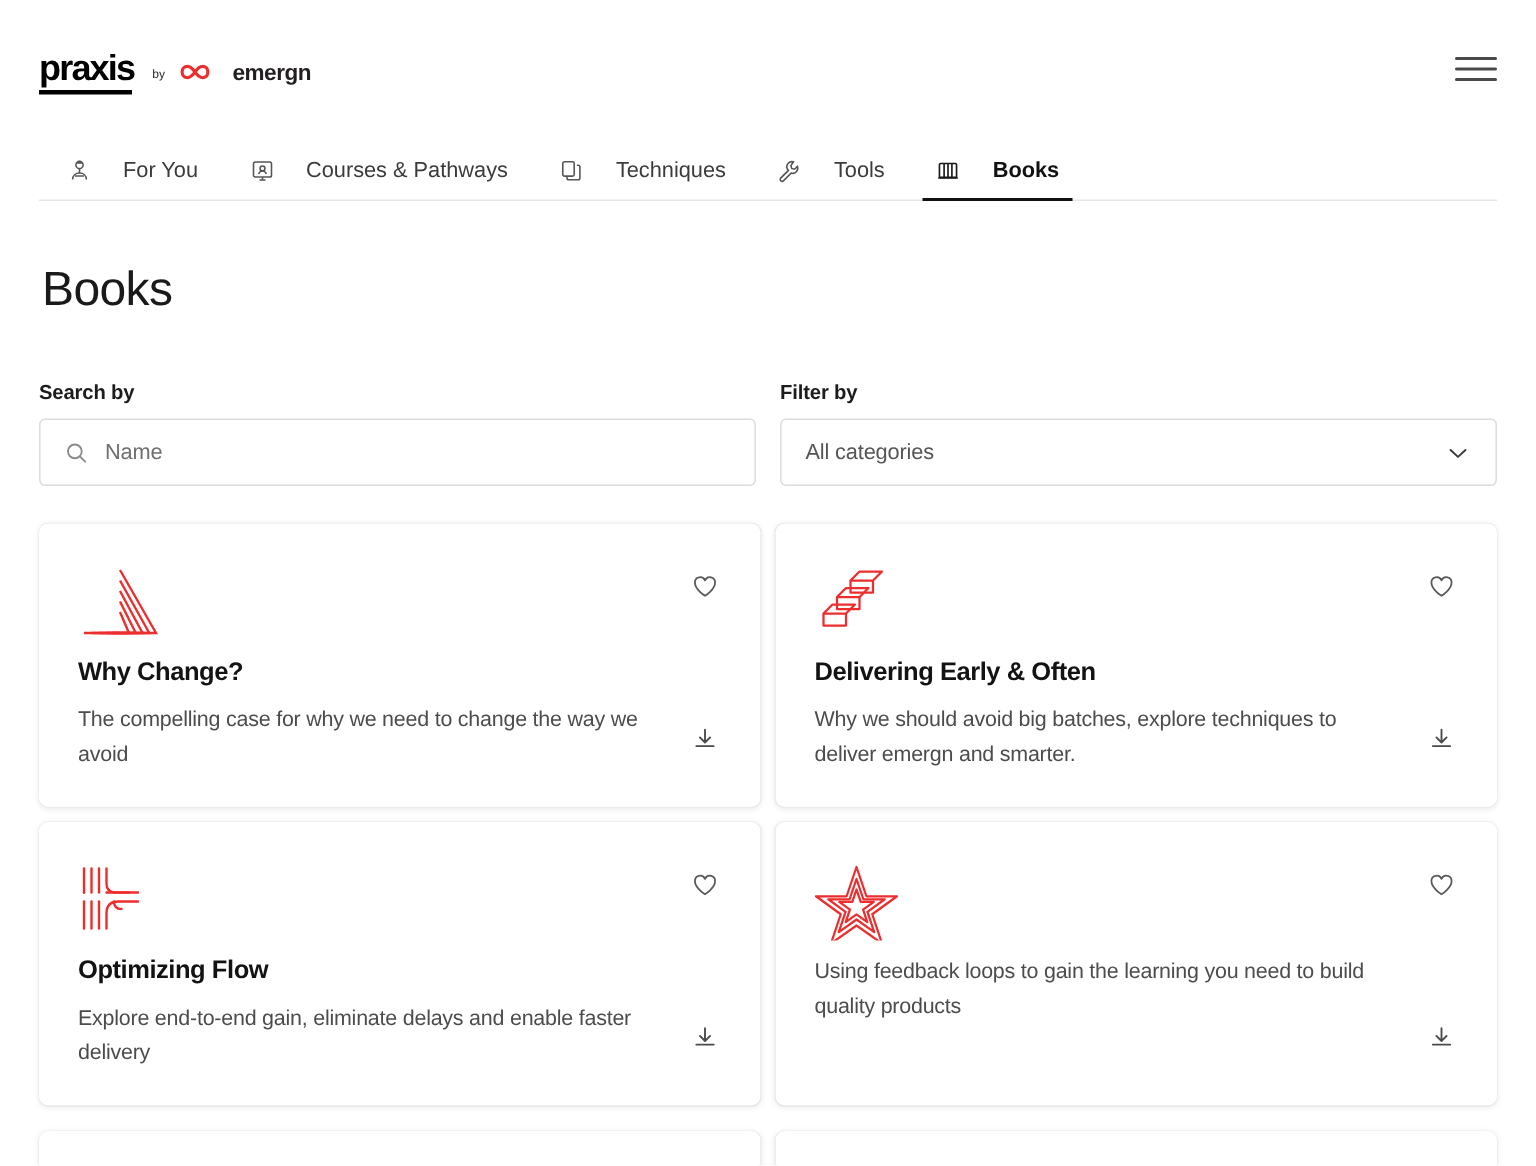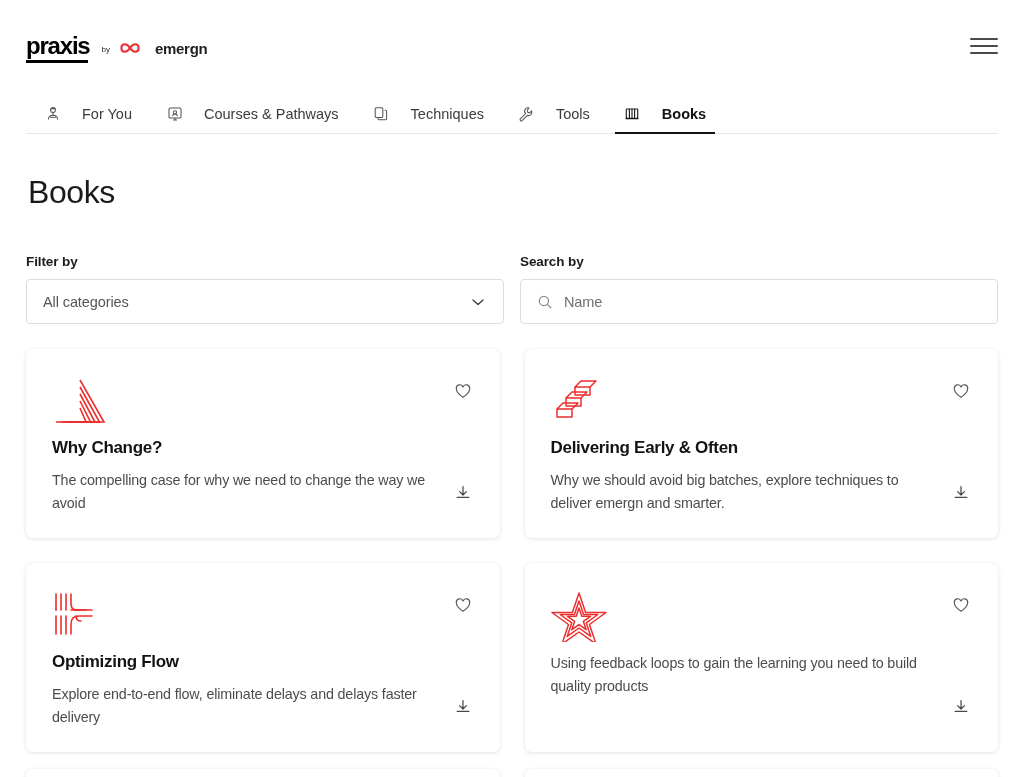--- a/index.html
+++ b/index.html
@@ -165,21 +165,21 @@
     font-size: 14.5px;
     color: #555;
     letter-spacing: -0.1px;
   }
   .ic { display: inline-flex; align-items: center; justify-content: center; flex: none; }
 
   
   .grid {
     display: grid;
     grid-template-columns: 1fr 1fr;
-    gap: 25px;
+    gap: 10px;
     margin-top: 25px;
   }
   .card {
     position: relative;
     background: #ffffff;
     border-radius: 6px;
     box-shadow: 0 1px 4px rgba(0,0,0,0.10), 0 0 1px rgba(0,0,0,0.10);
     height: 189px;
     padding: 27px 26px 0 26px;
     cursor: pointer;
@@ -316,41 +316,41 @@
 
   </div>
 
   <div class="main">
 
     <div class="page-title">Books</div>
 
     <div class="filters">
 
       <div class="field">
+        <div class="field-label">Search by</div>
+        <div class="control">
+          <span class="ic">
+            <svg width="16" height="16" viewBox="0 0 16 16" fill="none" stroke="#8a8a8a" stroke-width="1.25">
+              <circle cx="6.9" cy="6.9" r="4.6"></circle>
+              <path d="M10.4 10.4l3.4 3.4" stroke-linecap="round"></path>
+            </svg>
+          </span>
+          <span class="placeholder">Name</span>
+        </div>
+      </div>
+
+      <div class="field">
         <div class="field-label">Filter by</div>
         <div class="control select">
           <span class="value">All categories</span>
           <span class="ic">
             <svg width="18" height="18" viewBox="0 0 18 18" fill="none" stroke="#3a3a3a" stroke-width="1.3">
               <path d="M4 7l5 4.6L14 7" stroke-linecap="round" stroke-linejoin="round"></path>
             </svg>
           </span>
-        </div>
-      </div>
-
-      <div class="field">
-        <div class="field-label">Search by</div>
-        <div class="control">
-          <span class="ic">
-            <svg width="16" height="16" viewBox="0 0 16 16" fill="none" stroke="#8a8a8a" stroke-width="1.25">
-              <circle cx="6.9" cy="6.9" r="4.6"></circle>
-              <path d="M10.4 10.4l3.4 3.4" stroke-linecap="round"></path>
-            </svg>
-          </span>
-          <span class="placeholder">Name</span>
         </div>
       </div>
 
     </div>
 
     <div class="grid">
 
       <div class="card">
         <div class="card-icon">
           <svg width="56" height="52" viewBox="0 0 56 52" fill="none" stroke="#ed2e2e" stroke-width="1.6">
@@ -420,21 +420,21 @@
             <path d="M4 20 L4 20"></path>
             <path d="M4 26 L4 44"></path>
             <path d="M9 26 L9 44"></path>
             <path d="M14 26 L14 44"></path>
             <path d="M19 44 L19 34 Q19 26 27 26 L40 26"></path>
             <path d="M24 26 Q24 31 29 31"></path>
             <path d="M19 20 L34 20"></path>
           </svg>
         </div>
         <div class="card-title">Optimizing Flow</div>
-        <div class="card-desc">Explore end-to-end flow, eliminate delays and delays faster delivery</div>
+        <div class="card-desc">Explore end-to-end gain, eliminate delays and enable faster delivery</div>
         <div class="fav-btn">
           <span>
             <svg width="18" height="18" viewBox="0 0 18 18" fill="none" stroke="#5a5a5a" stroke-width="1.2">
               <path d="M9 15.2S2.3 11 2.3 6.5A3.5 3.5 0 0 1 9 4.9a3.5 3.5 0 0 1 6.7 1.6C15.7 11 9 15.2 9 15.2z" stroke-linejoin="round"></path>
             </svg>
           </span>
         </div>
         <div class="dl-btn">
           <span>
             <svg width="18" height="18" viewBox="0 0 18 18" fill="none" stroke="#4a4a4a" stroke-width="1.25">

